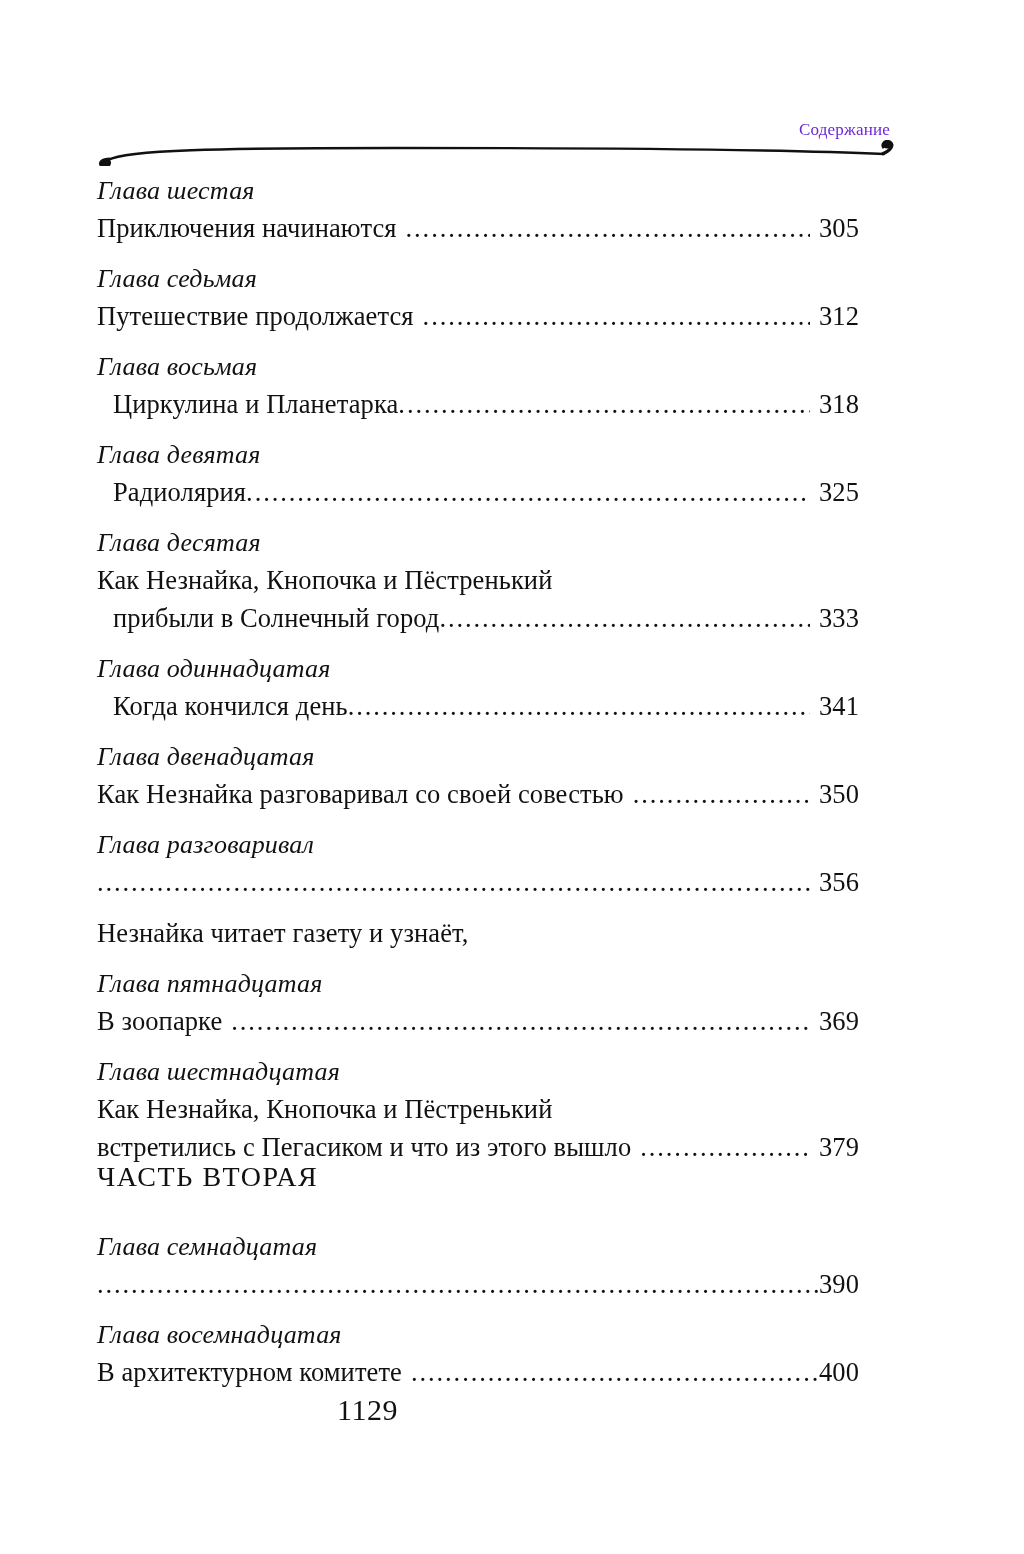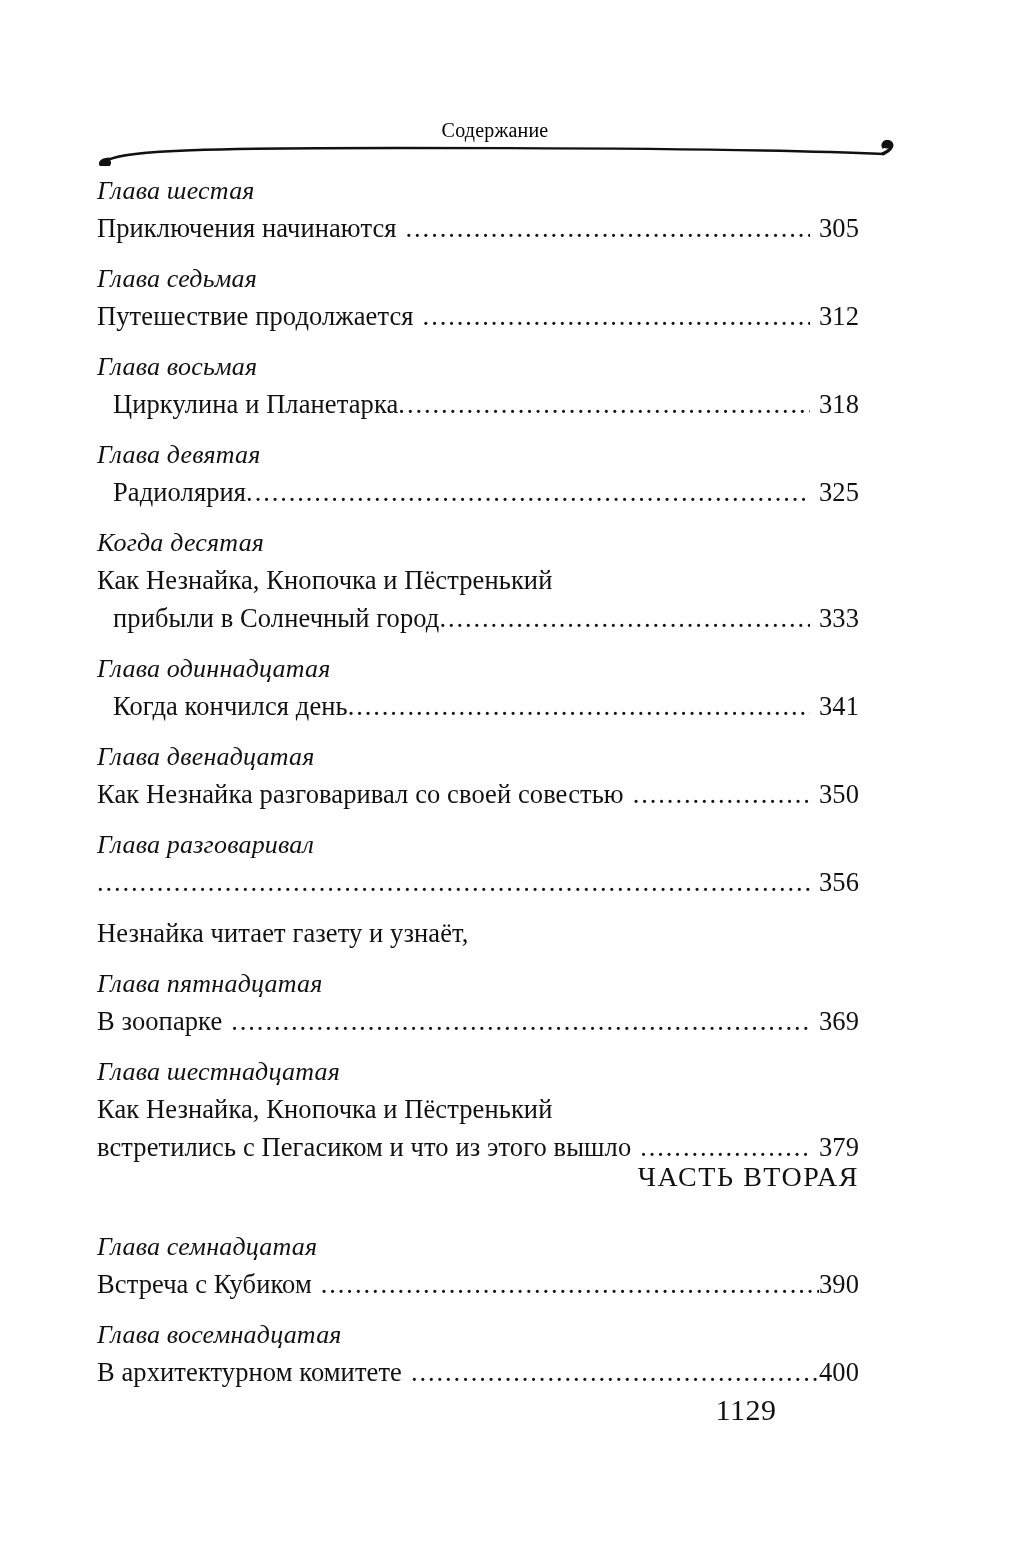--- a/index.html
+++ b/index.html
@@ -25,25 +25,25 @@
     height: 1554px;
     background: #ffffff;
   }
 
   
   .running-head {
     position: absolute;
     left: 100px;
     top: 118px;
     width: 790px;
-    text-align: center;
-    font-size: 20px;
+    text-align: right;
+    font-size: 17px;
     line-height: 24px;
     letter-spacing: 0.2px;
-    color: #000000;
+    color: #6d28d9;
     white-space: nowrap;
   }
 
   .rule-wrap {
     position: absolute;
     left: 96px;
     top: 140px;
     width: 804px;
     height: 26px;
     pointer-events: none;
@@ -118,41 +118,41 @@
   
   .pad-wide .leader-page { padding-left: 9px; }
   .pad-none .leader-page { padding-left: 0px; }
 
   
   .part-heading {
     position: absolute;
     left: 97px;
     top: 1159px;
     width: 762px;
-    text-align: right;
+    text-align: left;
     font-size: 28px;
     letter-spacing: 1.6px;
     line-height: 36px;
     white-space: nowrap;
   }
 
   .toc-two {
     position: absolute;
     left: 97px;
     top: 1228px;
     width: 762px;
   }
 
   
   .folio {
     position: absolute;
-    left: 3px;
+    left: 12px;
     top: 1393px;
     width: 836px;
-    text-align: center;
+    text-align: left;
     font-size: 30px;
     letter-spacing: 0.5px;
   }
   .folio .folio-num {
     position: relative;
     left: 325px;
   }
 </style>
 </head>
 <body>
@@ -209,21 +209,21 @@
         <div class="entry-label">Глава девятая</div>
         <div class="entry-title">
           <div class="leader-row gap-none pad-wide">
             <span class="leader-text">Радиолярия</span>
             <span class="leader-dots"></span>
             <span class="leader-page">325</span>
           </div>
         </div>
       </div>
       <div class="entry">
-        <div class="entry-label">Когда десятая</div>
+        <div class="entry-label">Глава десятая</div>
         <div class="entry-title">
           <div class="title-line">Как Незнайка, Кнопочка и Пёстренький</div>
           <div class="leader-row gap-none pad-wide">
             <span class="leader-text">прибыли в Солнечный город</span>
             <span class="leader-dots"></span>
             <span class="leader-page">333</span>
           </div>
         </div>
       </div>
       <div class="entry">
@@ -283,21 +283,20 @@
       </div>
     </div>
 
   <div class="part-heading">ЧАСТЬ ВТОРАЯ</div>
 
   <div class="toc-two">
       <div class="entry">
         <div class="entry-label">Глава семнадцатая</div>
         <div class="entry-title">
           <div class="leader-row gap-wide pad-none">
-            <span class="leader-text">Встреча с Кубиком</span>
             <span class="leader-dots"></span>
             <span class="leader-page">390</span>
           </div>
         </div>
       </div>
       <div class="entry">
         <div class="entry-label">Глава восемнадцатая</div>
         <div class="entry-title">
           <div class="leader-row gap-wide pad-none">
             <span class="leader-text">В архитектурном комитете</span>

